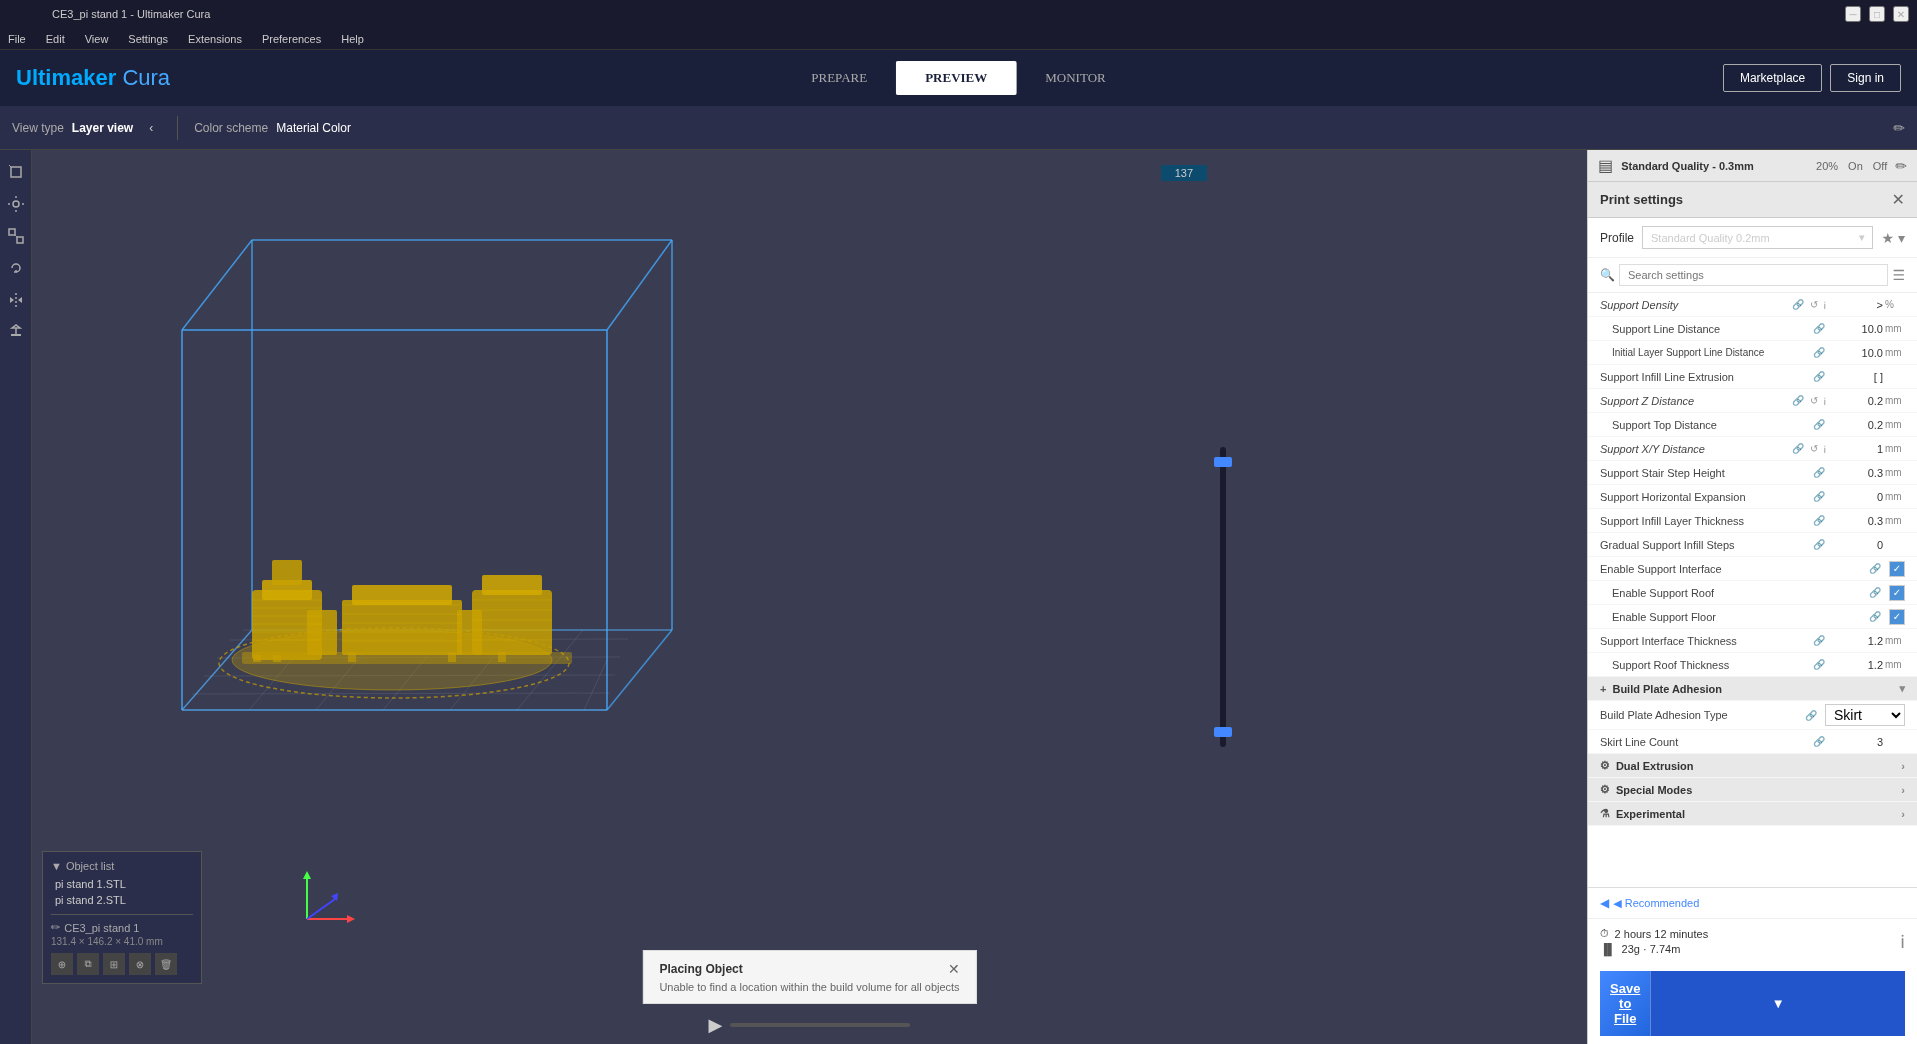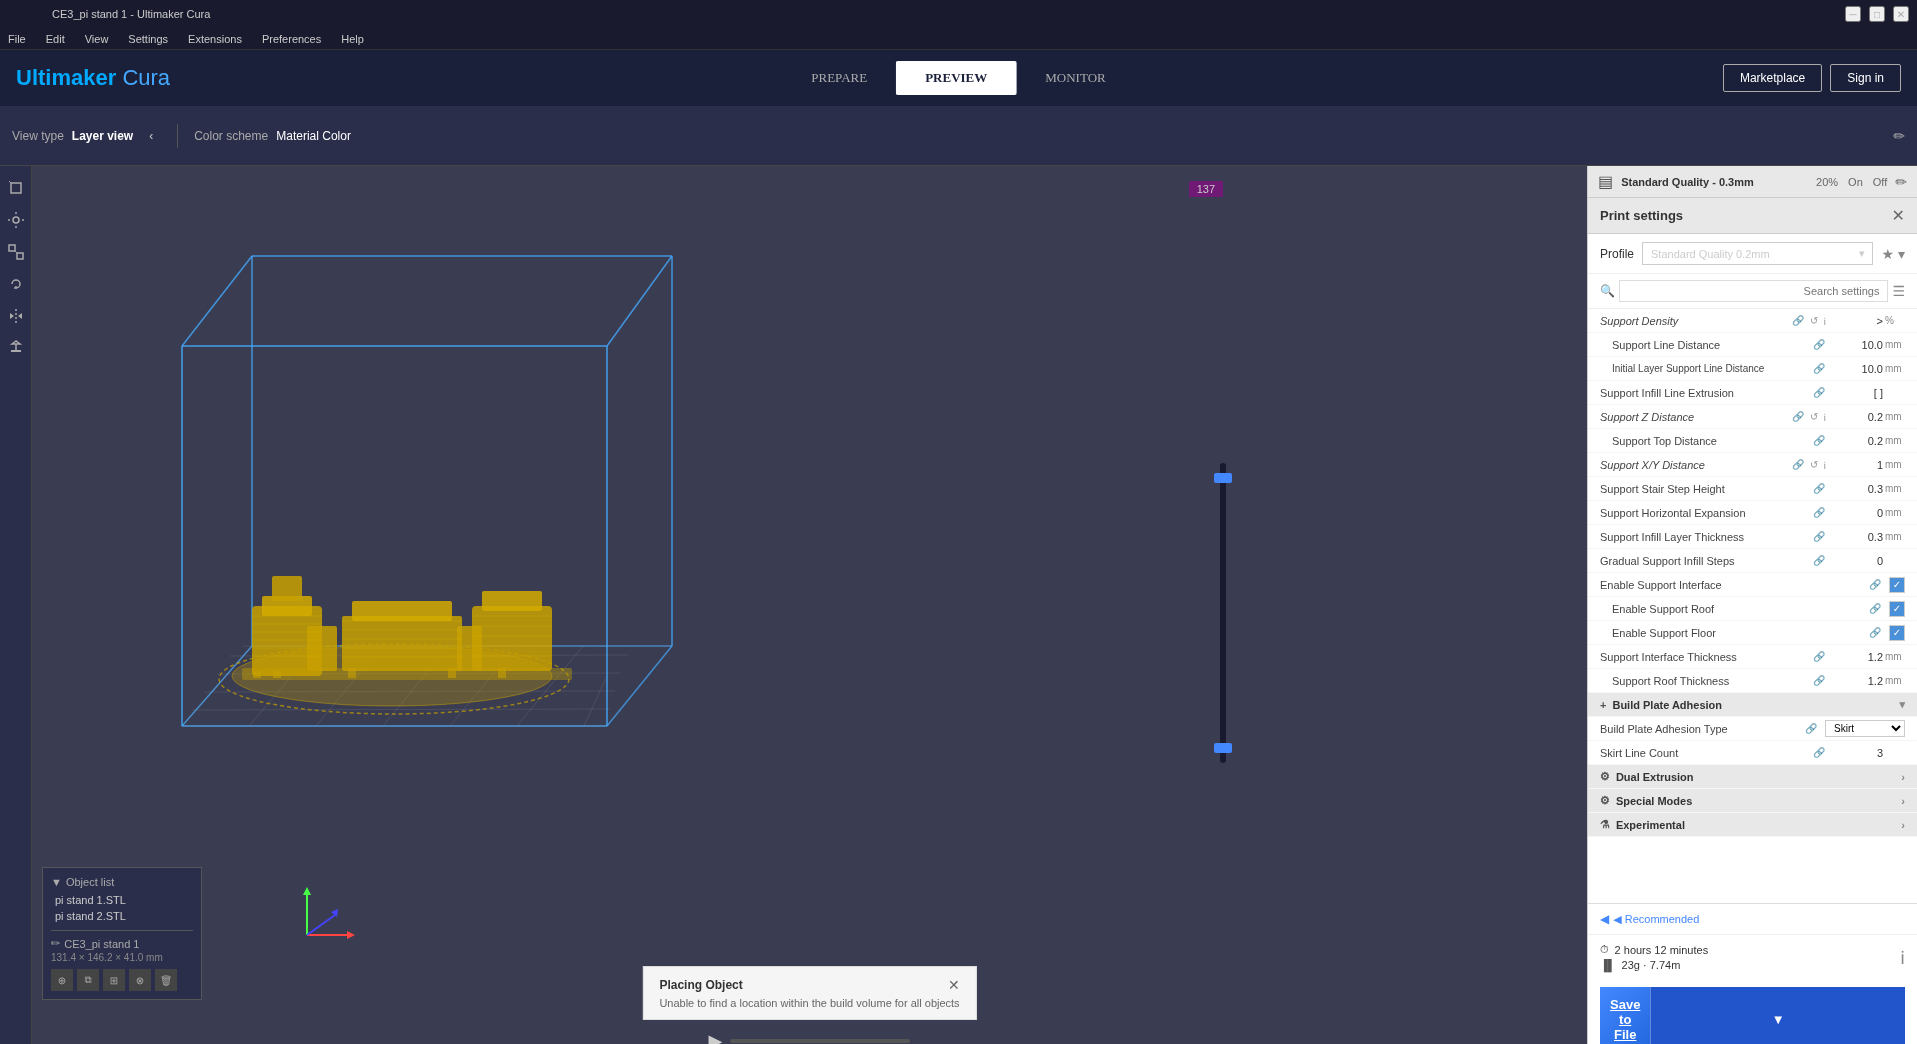--- a/index.html
+++ b/index.html
@@ -19,21 +19,21 @@
     #topnav { background: #1a1f3a; height: 56px; display: flex; align-items: center; padding: 0 16px; position: relative; }
     #topnav .logo { font-size: 22px; font-weight: bold; color: white; margin-right: auto; }
     #topnav .logo span { color: #00aaff; }
     #topnav .nav-tabs { display: flex; gap: 0; position: absolute; left: 50%; transform: translateX(-50%); }
     #topnav .nav-tab { padding: 8px 28px; font-size: 13px; color: #aaa; cursor: pointer; border: 1px solid transparent; font-family: Liberation Serif, serif; }
     #topnav .nav-tab.active { background: white; color: #1a1f3a; font-weight: bold; border-radius: 2px; }
     #topnav .nav-actions { display: flex; gap: 8px; margin-left: auto; }
     #topnav .nav-btn { padding: 6px 16px; font-size: 12px; border: 1px solid #aaa; background: transparent; color: white; cursor: pointer; border-radius: 2px; }
 
     
-    #toolbar { background: #2a2e4a; height: 60px; display: flex; align-items: center; padding: 0 12px; gap: 16px; border-bottom: 1px solid #444; }
+    #toolbar { background: #2a2e4a; height: 44px; display: flex; align-items: center; padding: 0 12px; gap: 16px; border-bottom: 1px solid #444; }
     .toolbar-group { display: flex; align-items: center; gap: 8px; font-size: 12px; color: #ccc; }
     .toolbar-sep { width: 1px; height: 24px; background: #555; }
     .toolbar-btn { background: transparent; border: none; color: #ccc; cursor: pointer; font-size: 12px; padding: 4px 8px; }
     .settings-edit-btn { background: transparent; border: none; color: #aaa; cursor: pointer; font-size: 14px; margin-left: auto; }
 
     
     #main { display: flex; height: calc(1044px - 28px - 22px - 56px - 44px); }
 
     
     #left-panel { width: 32px; background: #2a2e4a; display: flex; flex-direction: column; align-items: center; padding: 8px 0; gap: 4px; border-right: 1px solid #444; }
@@ -62,21 +62,21 @@
     
     #playback { position: absolute; bottom: 8px; left: 50%; transform: translateX(-50%); display: flex; align-items: center; gap: 8px; }
     .play-btn { background: transparent; border: none; color: #ccc; cursor: pointer; font-size: 18px; }
     .progress-bar { width: 180px; height: 4px; background: #555; border-radius: 2px; }
 
     
     #layer-slider { position: absolute; right: 410px; top: 0; bottom: 0; width: 24px; display: flex; flex-direction: column; align-items: center; justify-content: center; }
     .slider-track { width: 6px; height: 300px; background: #1a1a2e; border-radius: 3px; position: relative; }
     .slider-thumb-top { width: 18px; height: 10px; background: #4488ff; border-radius: 2px; position: absolute; top: 10px; left: -6px; cursor: pointer; }
     .slider-thumb-bottom { width: 18px; height: 10px; background: #4488ff; border-radius: 2px; position: absolute; bottom: 10px; left: -6px; cursor: pointer; }
-    .slider-value { position: absolute; right: 12px; top: 15px; font-size: 11px; color: #ccc; background: #701a75; padding: 2px 8px; }
+    .slider-value { position: absolute; right: 28px; top: 15px; font-size: 11px; color: #ccc; background: #0c4a6e; padding: 2px 14px; }
 
     
     #right-panel { width: 330px; background: #f0f0f0; display: flex; flex-direction: column; border-left: 1px solid #ccc; }
     
     
     #quality-bar { background: #e8e8e8; padding: 6px 10px; display: flex; align-items: center; gap: 8px; border-bottom: 1px solid #ccc; font-size: 11px; color: #333; }
     #quality-bar .quality-name { font-weight: bold; flex: 1; }
     #quality-bar .quality-icons { display: flex; align-items: center; gap: 6px; color: #666; }
 
     
@@ -87,39 +87,39 @@
 
     
     .ps-profile-row { padding: 8px 12px; display: flex; align-items: center; gap: 8px; border-bottom: 1px solid #eee; }
     .ps-profile-label { font-size: 12px; color: #333; }
     .ps-profile-select { flex: 1; padding: 4px 8px; border: 1px solid #ccc; background: white; font-size: 11px; cursor: pointer; display: flex; align-items: center; justify-content: space-between; }
     .ps-profile-actions { display: flex; gap: 4px; }
     .ps-profile-btn { background: none; border: none; cursor: pointer; color: #888; font-size: 14px; }
 
     
     .ps-search { padding: 6px 12px; border-bottom: 1px solid #eee; display: flex; align-items: center; gap: 4px; }
-    .ps-search input { flex: 1; padding: 4px 8px; border: 1px solid #ddd; font-size: 11px; outline: none; text-align: right; }
+    .ps-search input { flex: 1; padding: 4px 8px; border: 1px solid #ddd; font-size: 11px; outline: none; }
     .ps-search-menu { background: none; border: none; cursor: pointer; color: #888; font-size: 14px; }
 
     
     .ps-settings { flex: 1; overflow-y: auto; font-size: 11px; }
     
     .setting-row { display: flex; align-items: center; padding: 3px 12px; border-bottom: 1px solid #f5f5f5; min-height: 24px; }
     .setting-row.section-header { background: #e8e8e8; font-weight: bold; color: #333; font-size: 11px; cursor: pointer; }
     .setting-row.section-header .section-icon { margin-right: 6px; color: #555; }
     .setting-row.sub-item { padding-left: 24px; }
     .setting-row.italic-label .setting-label { font-style: italic; }
     
     .setting-label { flex: 1; color: #444; font-size: 11px; }
     .setting-icons { display: flex; gap: 3px; align-items: center; margin-right: 6px; }
     .setting-icon-btn { background: none; border: none; cursor: pointer; color: #999; font-size: 10px; padding: 0 1px; }
     .setting-value { width: 50px; text-align: right; color: #333; font-size: 11px; }
     .setting-unit { width: 20px; color: #888; font-size: 10px; margin-left: 2px; }
     .setting-checkbox { width: 16px; height: 16px; border: 1px solid #ccc; background: #4a90d9; display: flex; align-items: center; justify-content: center; color: white; font-size: 10px; }
-    .setting-select { flex: 0 0 80px; border: 1px solid #ccc; padding: 1px 4px; font-size: 10px; background: white; }
+    .setting-select { flex: 0 0 80px; border: 1px solid #ccc; padding: 1px 4px; font-size: 14px; background: white; }
 
     
     .section-toggle { margin-left: auto; color: #888; }
 
     
     #bottom-area { background: white; border-top: 1px solid #ddd; }
     .recommended-btn { padding: 8px 12px; display: flex; align-items: center; gap: 4px; color: #4488ff; font-size: 12px; cursor: pointer; border-bottom: 1px solid #eee; }
     .save-btn-container { padding: 8px 12px; }
     .save-btn { width: 100%; padding: 10px; background: linear-gradient(135deg, #4488ff, #2266dd); color: white; border: none; font-size: 13px; font-weight: bold; cursor: pointer; display: flex; align-items: center; justify-content: center; gap: 8px; }
     .save-btn-arrow { background: #2255cc; border-left: 1px solid rgba(255,255,255,0.3); padding: 10px 12px; cursor: pointer; }

